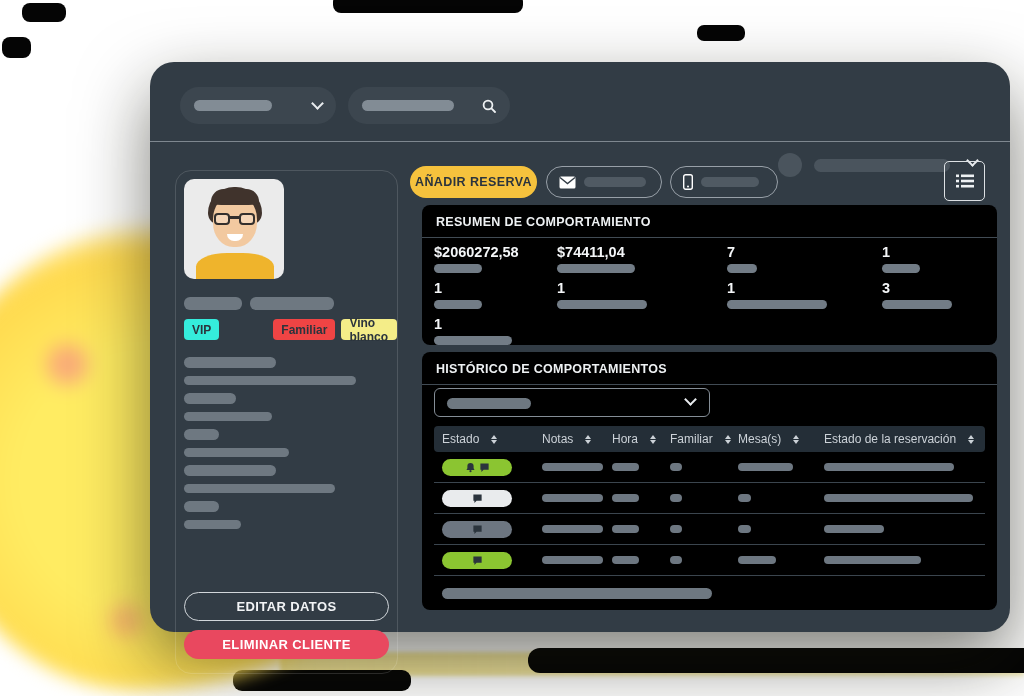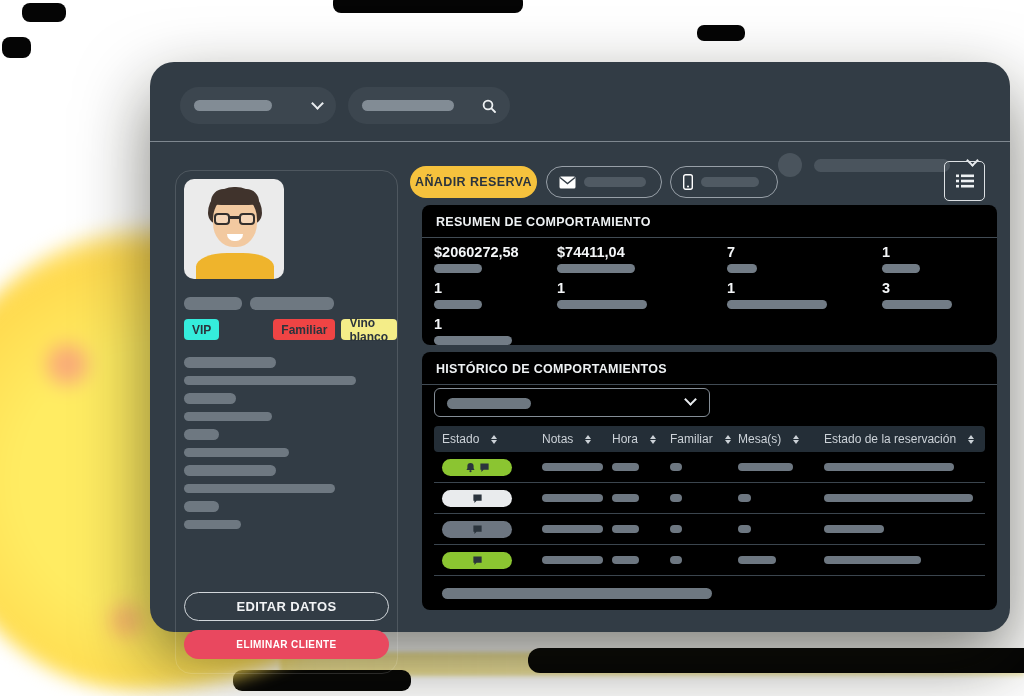--- a/index.html
+++ b/index.html
@@ -75,21 +75,21 @@
   .tags { position:absolute; left:8px; top:202px; display:flex; gap:6px; }
   .tag { height:21px; padding:0 8px; border-radius:4px; font-size:12px; font-weight:bold;
     color:#2b343d; display:flex; align-items:center; }
   .side-lines { position:absolute; left:8px; top:240px; width:205px; }
   .side-lines .ph { background:#6e7881; margin-bottom:8px; }
   .btn-outline { position:absolute; left:8px; top:421px; width:205px; height:29px;
     background:transparent; border:1px solid #d2d7db; border-radius:15px; color:#f2f4f6;
     font-weight:bold; font-size:13px; letter-spacing:.4px; cursor:pointer;
     font-family:"Liberation Sans", sans-serif; }
   .btn-danger { position:absolute; left:8px; top:459px; width:205px; height:29px;
-    border:none; border-radius:15px; color:#fff; font-weight:bold; font-size:10px;
+    border:none; border-radius:15px; color:#fff; font-weight:bold; font-size:13px;
     letter-spacing:.4px; cursor:pointer; font-family:"Liberation Sans", sans-serif; }
 
   
   .main-add { left:260px; top:104px; width:127px; height:32px; font-size:12.5px; }
   .contact-pill { position:absolute; top:104px; height:32px; border:1px solid #98a0a8;
     border-radius:16px; display:flex; align-items:center; gap:8px; padding:0 12px; }
   .cp-mail { left:396px; width:116px; }
   .cp-phone { left:520px; width:108px; }
   .contact-pill .ph { background:#505a63; height:10px; }
   .listbtn { position:absolute; left:794px; top:99px; width:41px; height:40px;

